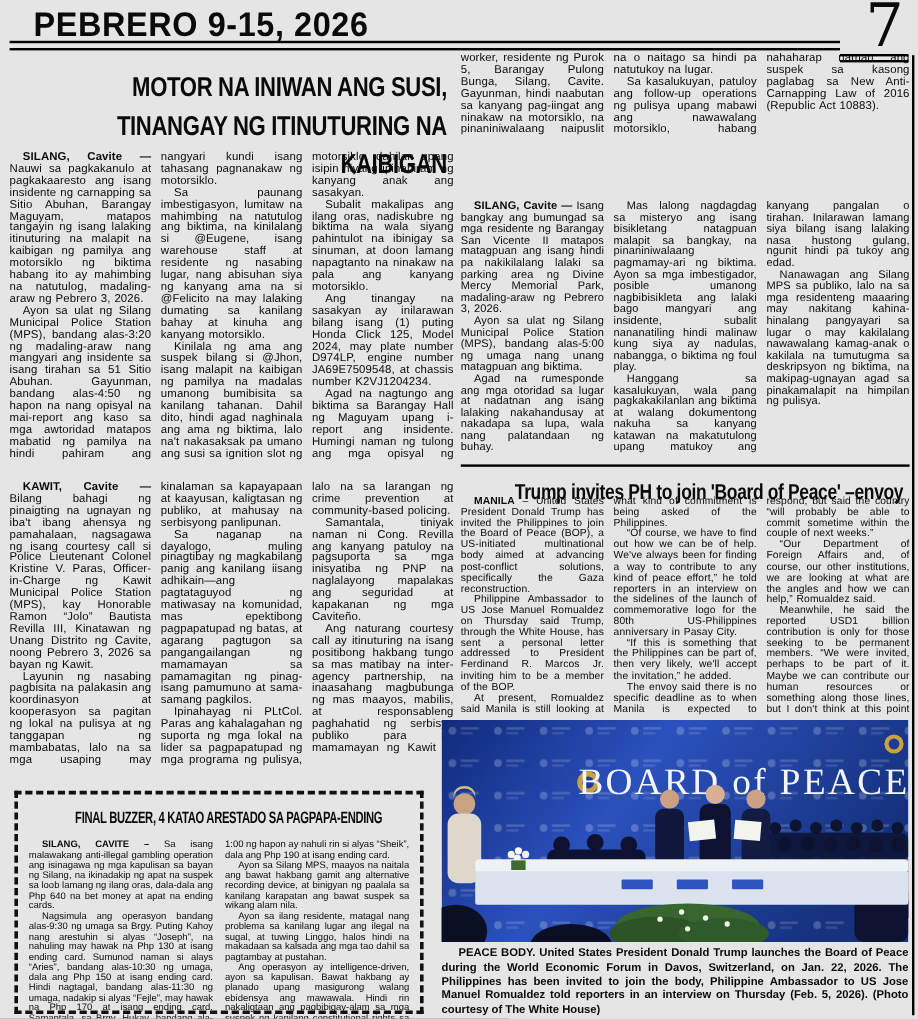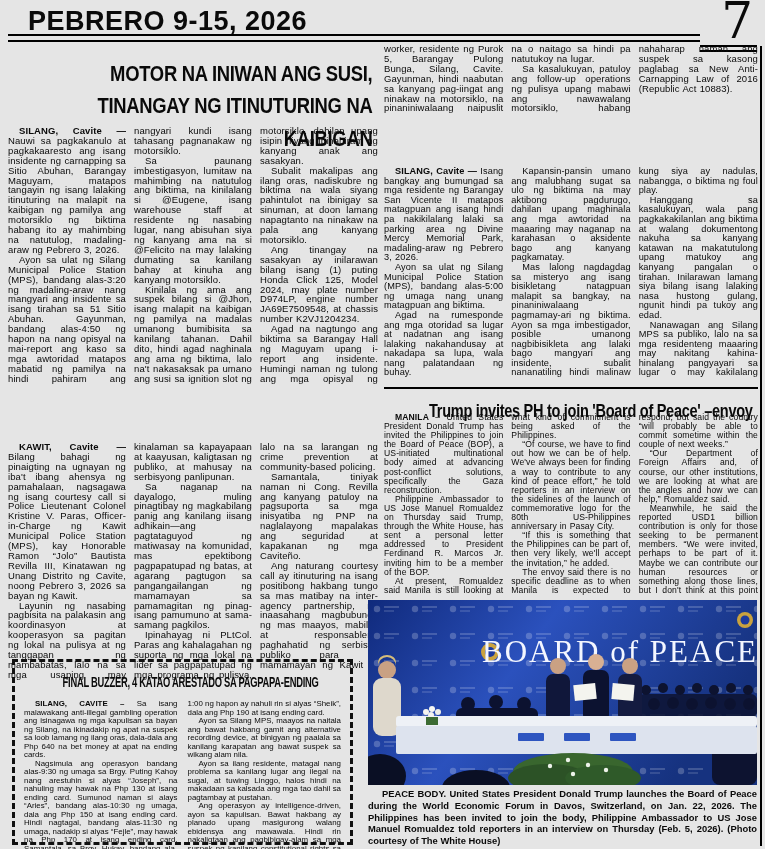--- a/index.html
+++ b/index.html
@@ -39,21 +39,21 @@
   .body-text {
     position:absolute; text-align:justify; font-size:9.5px; line-height:9.9px;
     letter-spacing:0.1px; word-spacing:0.5px; overflow:hidden;
     column-gap:8px; column-fill:auto; column-count:3; overflow-wrap:break-word;
   }
   .para { margin:0; text-indent:11px; }
   .para.noindent { text-indent:0; }
   .a1-body { left:8px; top:126px; width:370px; height:264px; }
   .a1-cont { left:384px; top:44px; width:374px; height:74px; }
   .a2-body { left:384px; top:167px; width:374px; height:220px; font-size:9.2px; line-height:9.6px; }
-  .a3-body { left:8px; top:442px; width:370px; height:238px; }
+  .a3-body { left:8px; top:401px; width:370px; height:238px; }
   .a4-body { left:384px; top:413px; width:374px; height:185px; font-size:8.6px; line-height:9.1px; }
 
   
   .buzzer-box {
     position:absolute; left:12px; top:659px; width:341px; height:186px;
     border:3px dashed #111; box-sizing:border-box; padding:3px 9px 2px 9px;
   }
   .buzzer-head { text-align:right; font-weight:bold; font-size:11px; line-height:17px; }
   .buzzer-head .hl-inner { display:inline-block; white-space:nowrap; transform:scale(0.85,1.25); }
   .buzzer-body {
@@ -98,21 +98,20 @@
     <div>
         <p class="para">Sa kasalukuyan, patuloy ang follow-up operations ng pulisya upang mabawi ang nawawalang motorsiklo, habang nahaharap naman ang suspek sa kasong paglabag sa New Anti-Carnapping Law of 2016 (Republic Act 10883).</p>
       </div>
   </section>
 
   <section class="body-text a2-body">
     <p class="para"><strong>SILANG, Cavite — </strong><span>Isang bangkay ang bumungad sa mga residente ng Barangay San Vicente II matapos matagpuan ang isang hindi pa nakikilalang lalaki sa parking area ng Divine Mercy Memorial Park, madaling-araw ng Pebrero 3, 2026.</span></p>
     <div>
         <p class="para">Ayon sa ulat ng Silang Municipal Police Station (MPS), bandang alas-5:00 ng umaga nang unang matagpuan ang biktima.</p>
         <p class="para">Agad na rumesponde ang mga otoridad sa lugar at nadatnan ang isang lalaking nakahandusay at nakadapa sa lupa, wala nang palatandaan ng buhay.</p>
-        <p class="para">Kapansin-pansin umano ang malubhang sugat sa ulo ng biktima na may aktibong pagdurugo, dahilan upang maghinala ang mga awtoridad na maaaring may naganap na karahasan o aksidente bago ang kanyang pagkamatay.</p>
         <p class="para">Mas lalong nagdagdag sa misteryo ang isang bisikletang natagpuan malapit sa bangkay, na pinaniniwalaang pagmamay-ari ng biktima. Ayon sa mga imbestigador, posible umanong nagbibisikleta ang lalaki bago mangyari ang insidente, subalit nananatiling hindi malinaw kung siya ay nadulas, nabangga, o biktima ng foul play.</p>
         <p class="para">Hanggang sa kasalukuyan, wala pang pagkakakilanlan ang biktima at walang dokumentong nakuha sa kanyang katawan na makatutulong upang matukoy ang kanyang pangalan o tirahan. Inilarawan lamang siya bilang isang lalaking nasa hustong gulang, ngunit hindi pa tukoy ang edad.</p>
         <p class="para">Nanawagan ang Silang MPS sa publiko, lalo na sa mga residenteng maaaring may nakitang kahina-hinalang pangyayari sa lugar o may kakilalang nawawalang kamag-anak o kakilala na tumutugma sa deskripsyon ng biktima, na makipag-ugnayan agad sa pinakamalapit na himpilan ng pulisya.</p>
       </div>
   </section>
 
   <section class="body-text a3-body">
     <p class="para"><strong>KAWIT, Cavite — </strong><span>Bilang bahagi ng pinaigting na ugnayan ng iba't ibang ahensya ng pamahalaan, nagsagawa ng isang courtesy call si Police Lieutenant Colonel Kristine V. Paras, Officer-in-Charge ng Kawit Municipal Police Station (MPS), kay Honorable Ramon “Jolo” Bautista Revilla III, Kinatawan ng Unang Distrito ng Cavite, noong Pebrero 3, 2026 sa bayan ng Kawit.</span></p>
     <div>
         <p class="para">Layunin ng nasabing pagbisita na palakasin ang koordinasyon at kooperasyon sa pagitan ng lokal na pulisya at ng tanggapan ng mambabatas, lalo na sa mga usaping may kinalaman sa kapayapaan at kaayusan, kaligtasan ng publiko, at mahusay na serbisyong panlipunan.</p>

